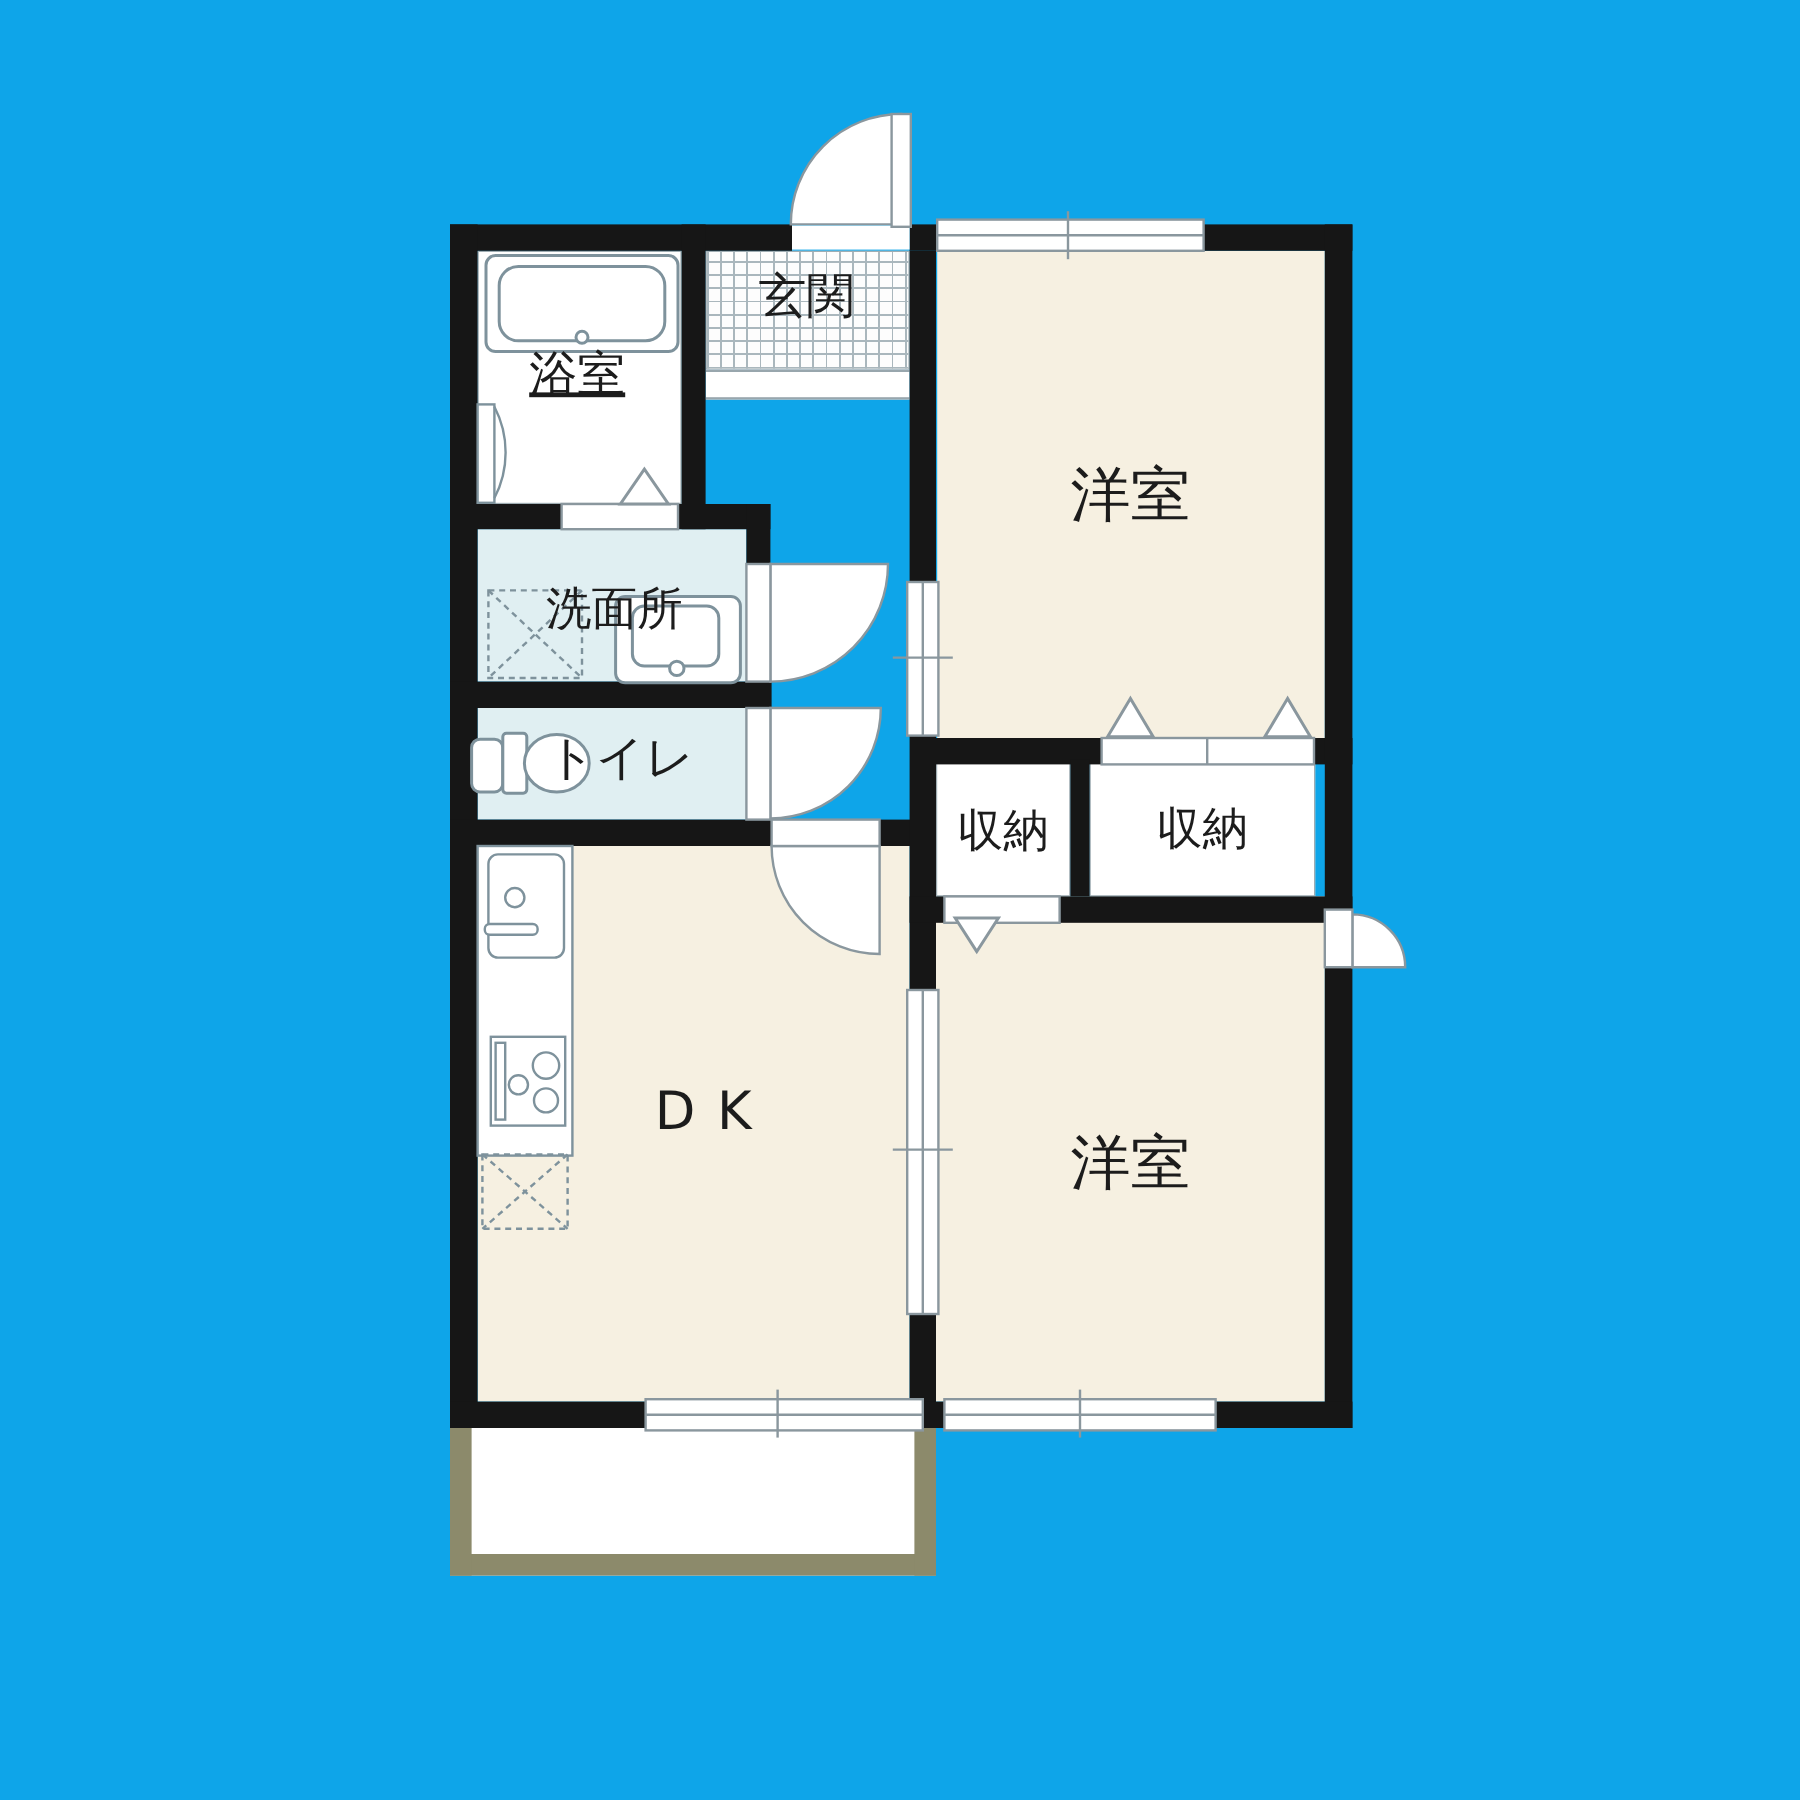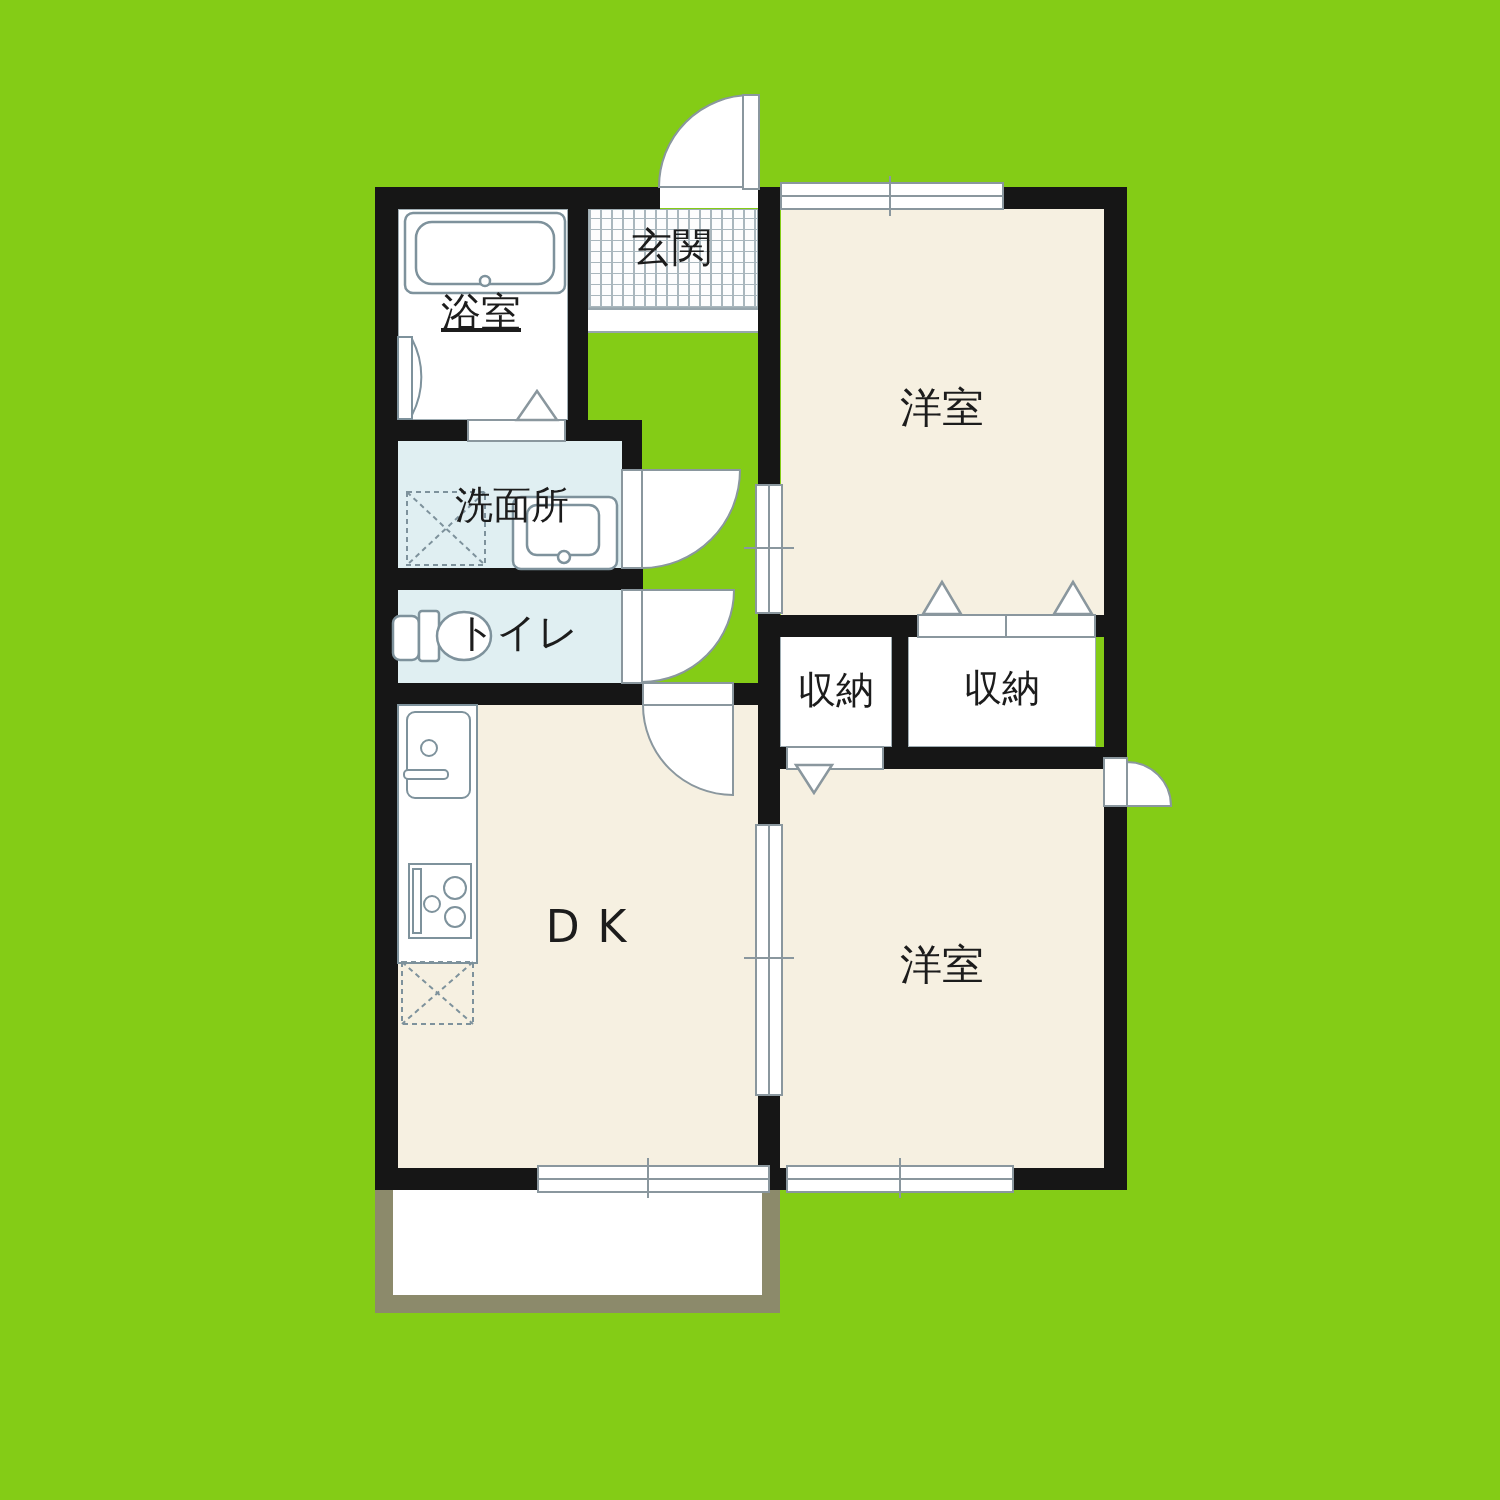--- a/index.html
+++ b/index.html
@@ -1,17 +1,17 @@
 <!DOCTYPE html>
 <html><head>
 <meta charset="utf-8">
 <style>
   html,body{margin:0;padding:0;background:#ffffff;}
   #canvas{
-    position:relative;width:1500px;height:1500px;background:#84cc16;overflow:hidden;
+    position:relative;width:1500px;height:1500px;background:#0ea5e9;overflow:hidden;
     font-family:"DejaVu Sans","Liberation Sans",sans-serif;
   }
   .abs{position:absolute;box-sizing:border-box;}
   .floor-beige{background:#f6f0e1;}
   .floor-blue{background:#e0eff2;}
   .floor-white{background:#ffffff;}
   .inset{border:1.5px solid #9fadb3;}
   .tile{
     background-color:#fdfdfd;
     background-image:
@@ -19,23 +19,23 @@
       repeating-linear-gradient(90deg,#aab7bd 0 1.5px,transparent 1.5px 11px);
     border:1.5px solid #9fadb3;
   }
   .step{background:#ffffff;border-top:2px solid #98a6ad;border-bottom:2px solid #98a6ad;}
   .balcony{border:18px solid #8c8a6b;border-top:none;background:#ffffff;}
   svg{position:absolute;left:0;top:0;}
   .lbl{
     position:absolute;text-align:center;color:#1c1c1c;font-weight:500;
     white-space:nowrap;line-height:1.1;
   }
-  .f42{font-size:42px;}
+  .f42{font-size:50px;}
   .f40{font-size:40px;}
-  .f38{font-size:38px;font-family:Liberation Mono, monospace;}
+  .f38{font-size:38px;}
   .dk{font-size:44px;letter-spacing:18px;padding-left:18px;}
 </style>
 </head>
 <body>
 
 <div id="canvas">
 
   <div class="abs floor-beige" style="left:781px;top:209px;width:323px;height:408px;"></div>
   <div class="abs floor-beige" style="left:780px;top:747px;width:324px;height:421px;"></div>
   <div class="abs floor-beige" style="left:398px;top:705px;width:360px;height:463px;"></div>

